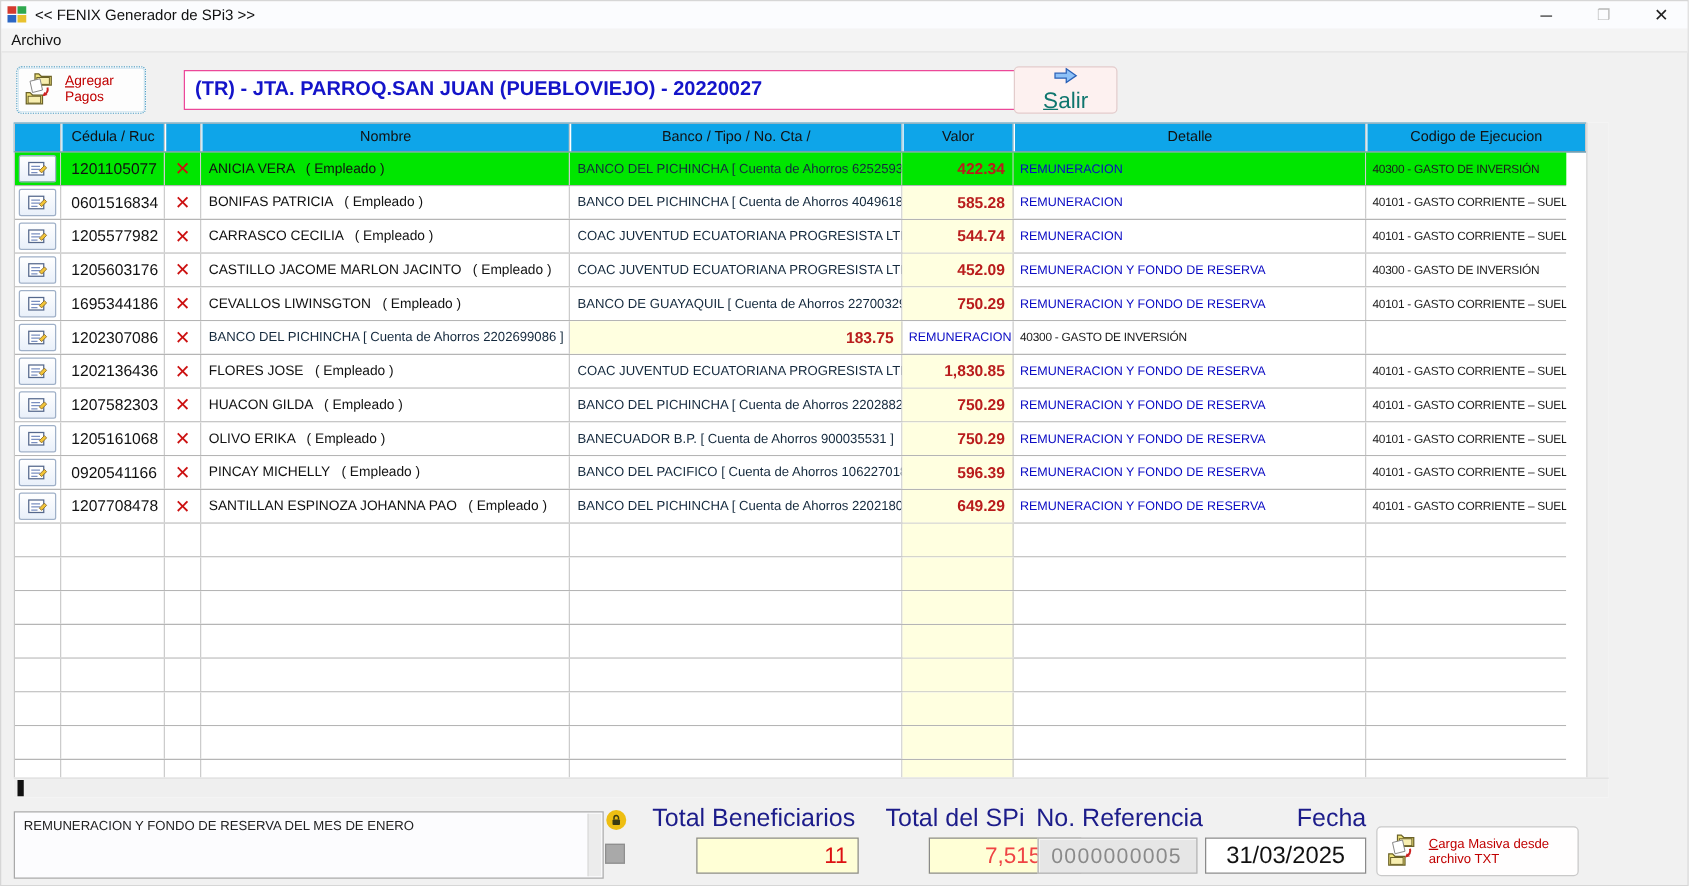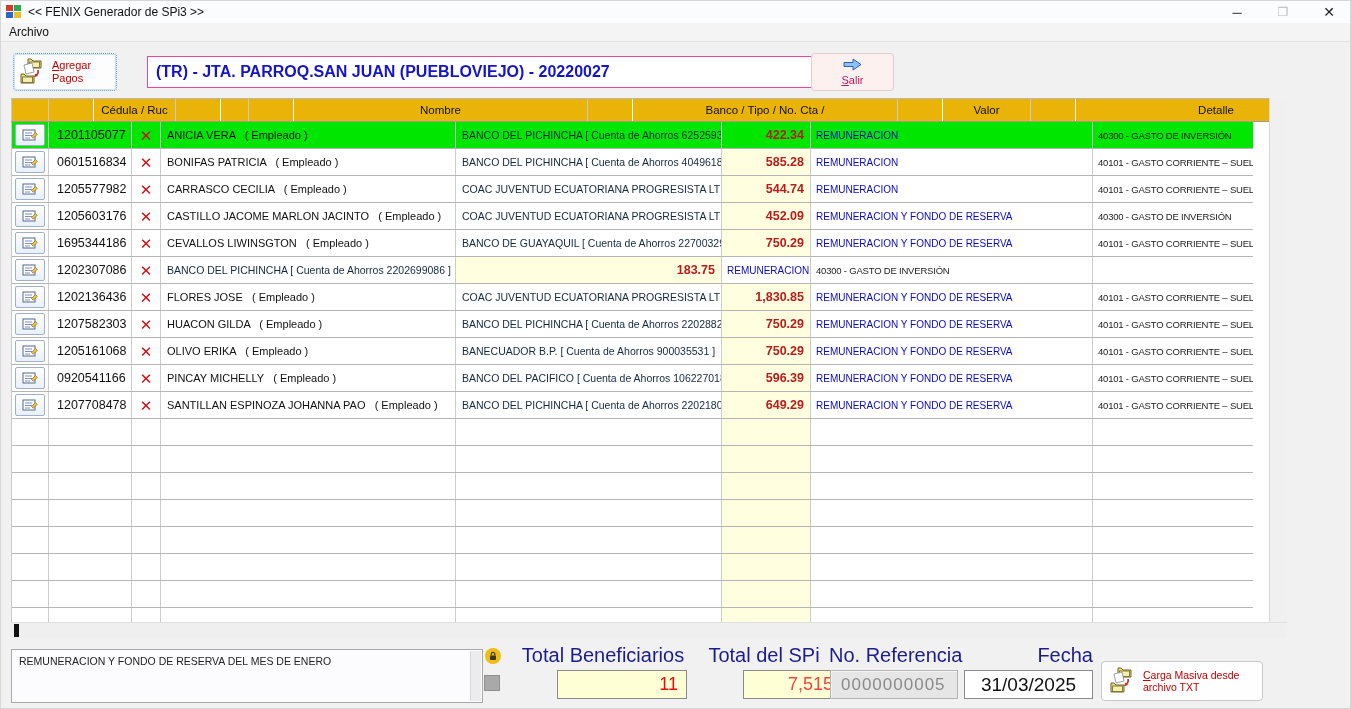--- a/index.html
+++ b/index.html
@@ -22,26 +22,26 @@
   
   .menubar { position:absolute; left:0; top:22px; width:1351px; height:19px; background:#f4f4f4; border-bottom:1px solid #e2e2e2; display:flex; align-items:center; }
   .menu-item { font-size:12px; color:#111; padding:0 8px; }
 
   
   .btn-agregar { position:absolute; left:12px; top:52px; width:104px; height:38px; background:#fdfdfd; border:1px dotted #4f9ec4; border-radius:4px; box-shadow:0 0 0 1px #cfe4ef inset; display:flex; align-items:center; gap:4px; padding:2px 4px; cursor:pointer; }
   .red-label { display:block; color:#c00000; font-weight:normal; font-size:11px; line-height:1.15; text-align:left; white-space:normal; }
   .red-label::first-letter { text-decoration: underline; }
   .title-field { position:absolute; left:122px; top:55px; width:673px; height:32px; border:1px solid #ec4899; background:#fff; font-family:"Liberation Sans",sans-serif; font-weight:bold; font-size:16px; color:#1414c9; padding:0 8px;margin-left:24px; }
   .btn-salir { position:absolute; left:810px; top:52px; width:83px; height:38px; background:#fdf1f0; border:1px solid #e3cccc; border-radius:4px; display:flex; flex-direction:column; align-items:center; justify-content:center; cursor:pointer; }
-  .salir-label { display:block; font-size:11px; color:#be185d; }
+  .salir-label { display:block; font-size:18px; color:#0f766e; }
   .salir-label::first-letter { text-decoration: underline; }
 
   
   .grid { position:absolute; left:10px; top:97px; width:1276px; height:540px; background:#fff; }
-  .grid-header { display:grid; grid-template-columns:38px 83px 29px 295px 266px 89px 282px 176px; height:24px; margin-right:18px; border-top:1px solid #b9b9b9; border-bottom:1px solid #9c9c9c; background:#eab308;gap:44px; }
+  .grid-header { display:grid; grid-template-columns:38px 83px 29px 295px 266px 89px 282px 176px; height:24px; margin-right:18px; border-top:1px solid #b9b9b9; border-bottom:1px solid #9c9c9c; background:#0ea5e9; }
   .grid-header .hcell { font-size:11.5px; color:#111; display:flex; align-items:center; justify-content:center; border-right:1px solid #c9c9c9; border-left:1px solid #fff; overflow:hidden; white-space:nowrap; }
   .grid-header .hcell:first-child { border-left:1px solid #c9c9c9; }
   .grid-body { height:500px; margin-right:34px; overflow:hidden; border-left:1px solid #c9c9c9; }
   .grid-row { display:grid; grid-template-columns:37px 83px 29px 295px 266px 89px 282px 176px; height:27px; border-bottom:1px solid #b5b5b5; background:#fff; }
   .grid-row > div { border-right:1px solid #cccccc; display:flex; align-items:center; overflow:hidden; white-space:pre; }
   .c-edit { justify-content:center; }
   .edit-btn { width:30px; height:22px; border:1px solid #9fb0c8; border-radius:2px; background:linear-gradient(#ffffff,#e9f0fa); display:flex; align-items:center; justify-content:center; cursor:pointer; }
   .c-cedula { font-size:12.5px; color:#111; padding-left:8px; }
   .c-x { justify-content:center; }
   .x-glyph { color:#cc1111; font-size:15px; font-weight:bold; line-height:1; cursor:pointer; }

